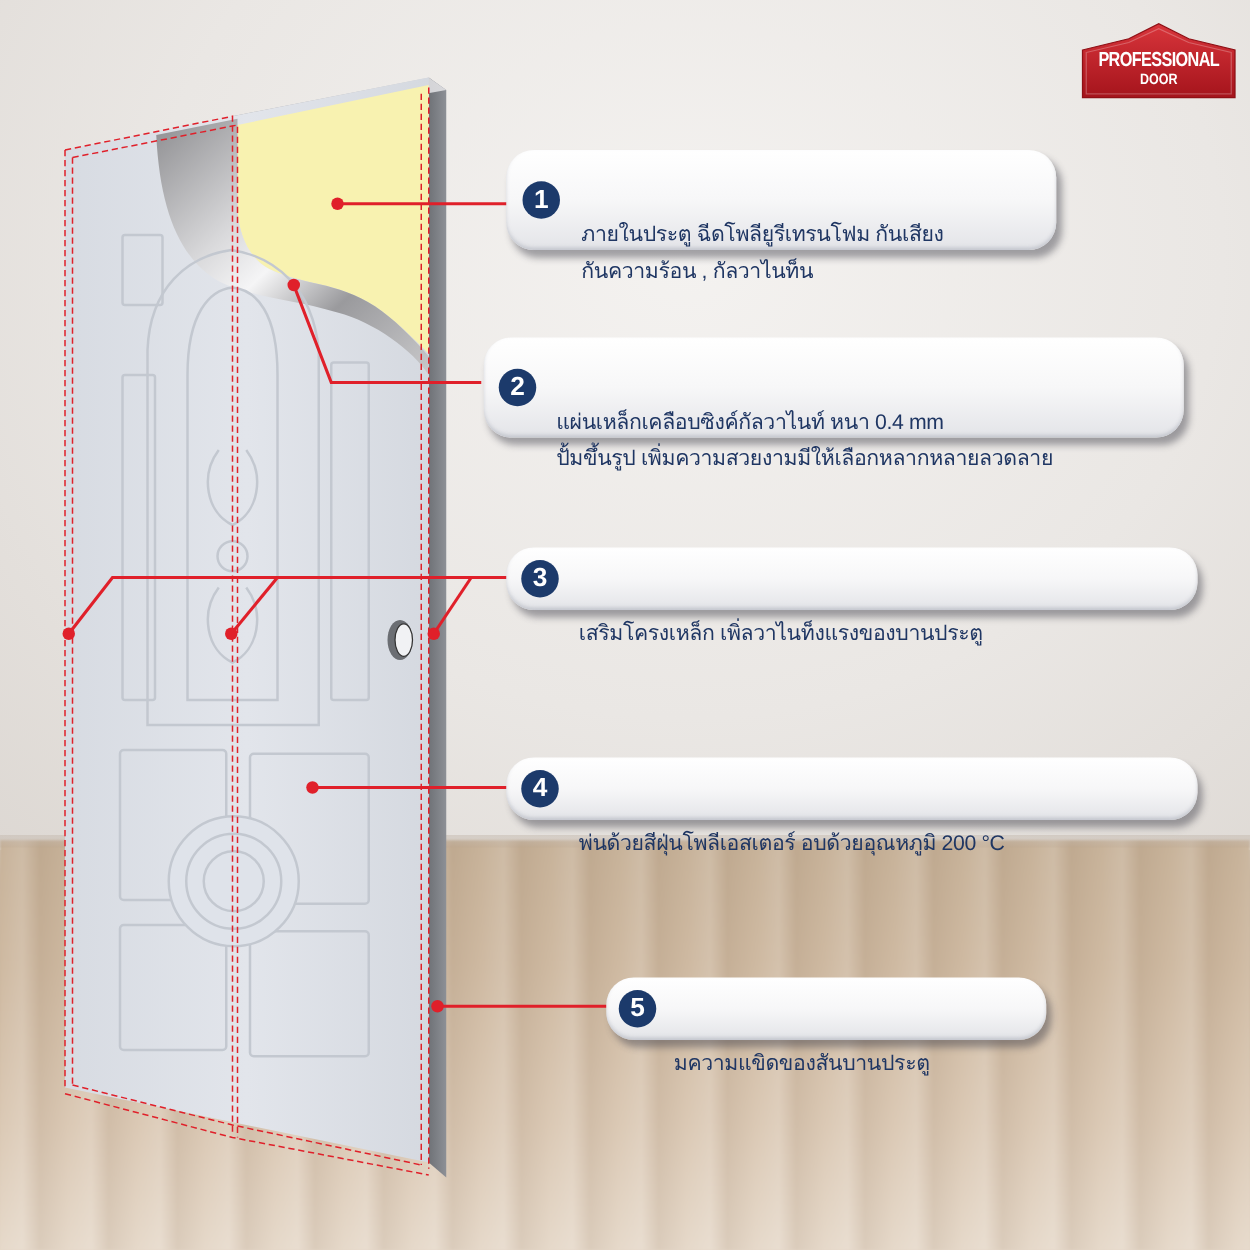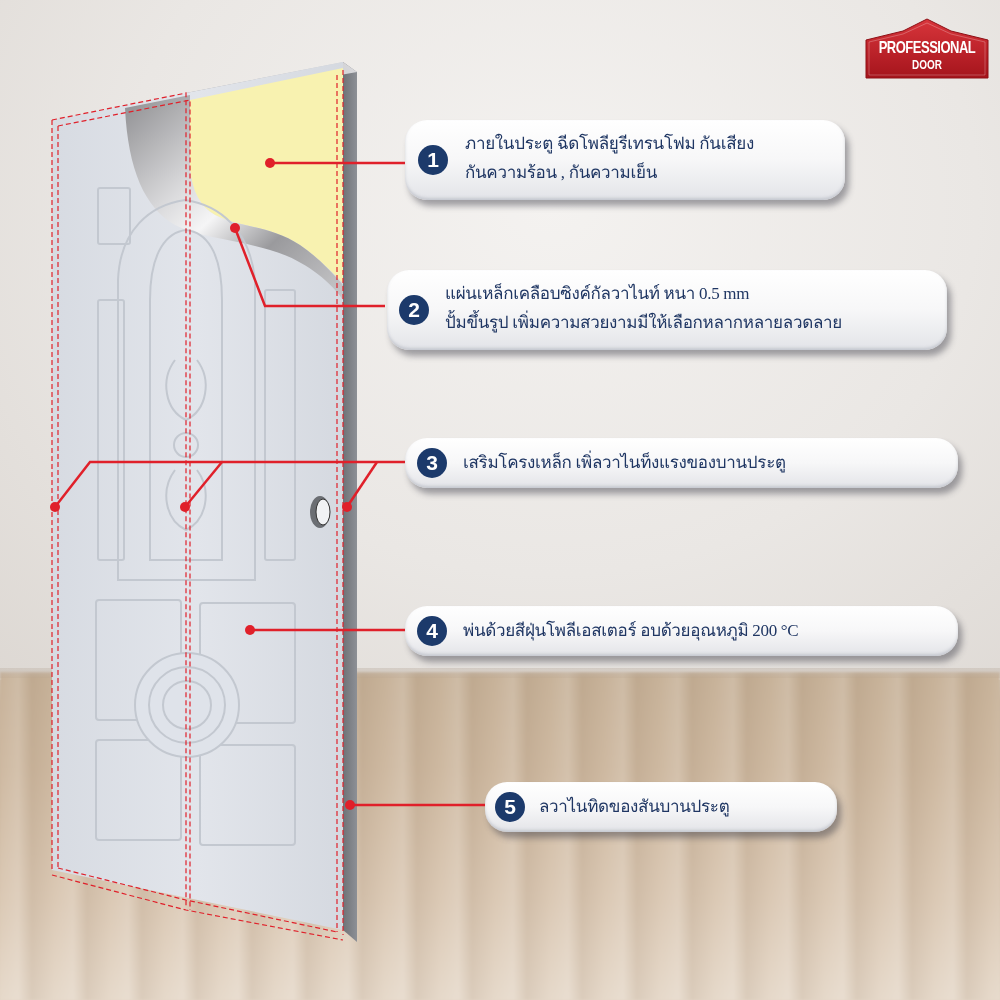--- a/index.html
+++ b/index.html
@@ -38,22 +38,22 @@
     position: absolute; border-radius: 22px;
     background: linear-gradient(180deg, #ffffff 0%, #f7f7f8 50%, #e3e4e8 100%);
     box-shadow: 4px 6px 6px rgba(60,60,70,0.45), inset 0 -2px 3px rgba(140,145,160,0.35);
   }
   .badge {
     position: absolute; width: 30px; height: 30px; border-radius: 50%;
     background: #1c3a6b; color: #fff; font-family: "Liberation Sans", sans-serif;
     font-size: 21px; font-weight: bold; text-align: center; line-height: 30px;
   }
   .ctext {
-    position: absolute; color: #1f3663; font-family: Liberation Serif, serif;
-    font-size: 17px; line-height: 29px; white-space: nowrap; letter-spacing: -0.3px;
+    position: absolute; color: #1f3663; font-family: Liberation Sans, sans-serif;
+    font-size: 17px; line-height: 29px; white-space: nowrap; letter-spacing: -0.3px; margin-top: 44px;
   }
 </style>
 </head>
 <body>
 
 <div class="wall"></div>
 <div class="floor"></div>
 <div class="baseline"></div>
 
 <div class="logo">
@@ -154,35 +154,35 @@
     <circle cx="185" cy="507" r="5"></circle>
     <circle cx="347" cy="507" r="5"></circle>
     <circle cx="250" cy="630" r="5"></circle>
     <circle cx="350" cy="805" r="5"></circle>
   </g>
 </svg>
 
 <div class="callout" style="left:405px; top:120px; width:440px; height:80px;">
   <div class="badge" style="left:13px; top:25px;">1</div>
   <div class="ctext" style="left:60px; top:9px;">ภายในประตู ฉีดโพลียูรีเทรนโฟม กันเสียง</div>
-  <div class="ctext" style="left:60px; top:38px;">กันความร้อน , กันความเย็น</div>
+  <div class="ctext" style="left:60px; top:38px;">กันความร้อน , กัลวาไนท็น</div>
 </div>
 
 <div class="callout" style="left:387px; top:270px; width:560px; height:80px;">
   <div class="badge" style="left:12px; top:25px;">2</div>
-  <div class="ctext" style="left:58px; top:9px;">แผ่นเหล็กเคลือบซิงค์กัลวาไนท์ หนา 0.5 mm</div>
+  <div class="ctext" style="left:58px; top:9px;">แผ่นเหล็กเคลือบซิงค์กัลวาไนท์ หนา 0.4 mm</div>
   <div class="ctext" style="left:58px; top:38px;">ปั้มขึ้นรูป เพิ่มความสวยงามมีให้เลือกหลากหลายลวดลาย</div>
 </div>
 
 <div class="callout" style="left:405px; top:438px; width:553px; height:50px;">
   <div class="badge" style="left:12px; top:10px;">3</div>
   <div class="ctext" style="left:58px; top:10px;">เสริมโครงเหล็ก เพิ่ลวาไนท็งแรงของบานประตู</div>
 </div>
 
 <div class="callout" style="left:405px; top:606px; width:553px; height:50px;">
   <div class="badge" style="left:12px; top:10px;">4</div>
   <div class="ctext" style="left:58px; top:10px;">พ่นด้วยสีฝุ่นโพลีเอสเตอร์ อบด้วยอุณหภูมิ 200 °C</div>
 </div>
 
 <div class="callout" style="left:485px; top:782px; width:352px; height:50px;">
   <div class="badge" style="left:10px; top:10px;">5</div>
-  <div class="ctext" style="left:54px; top:10px;">ลวาไนทิดของสันบานประตู</div>
+  <div class="ctext" style="left:54px; top:10px;">มความแขิดของสันบานประตู</div>
 </div>
 
 </body></html>

